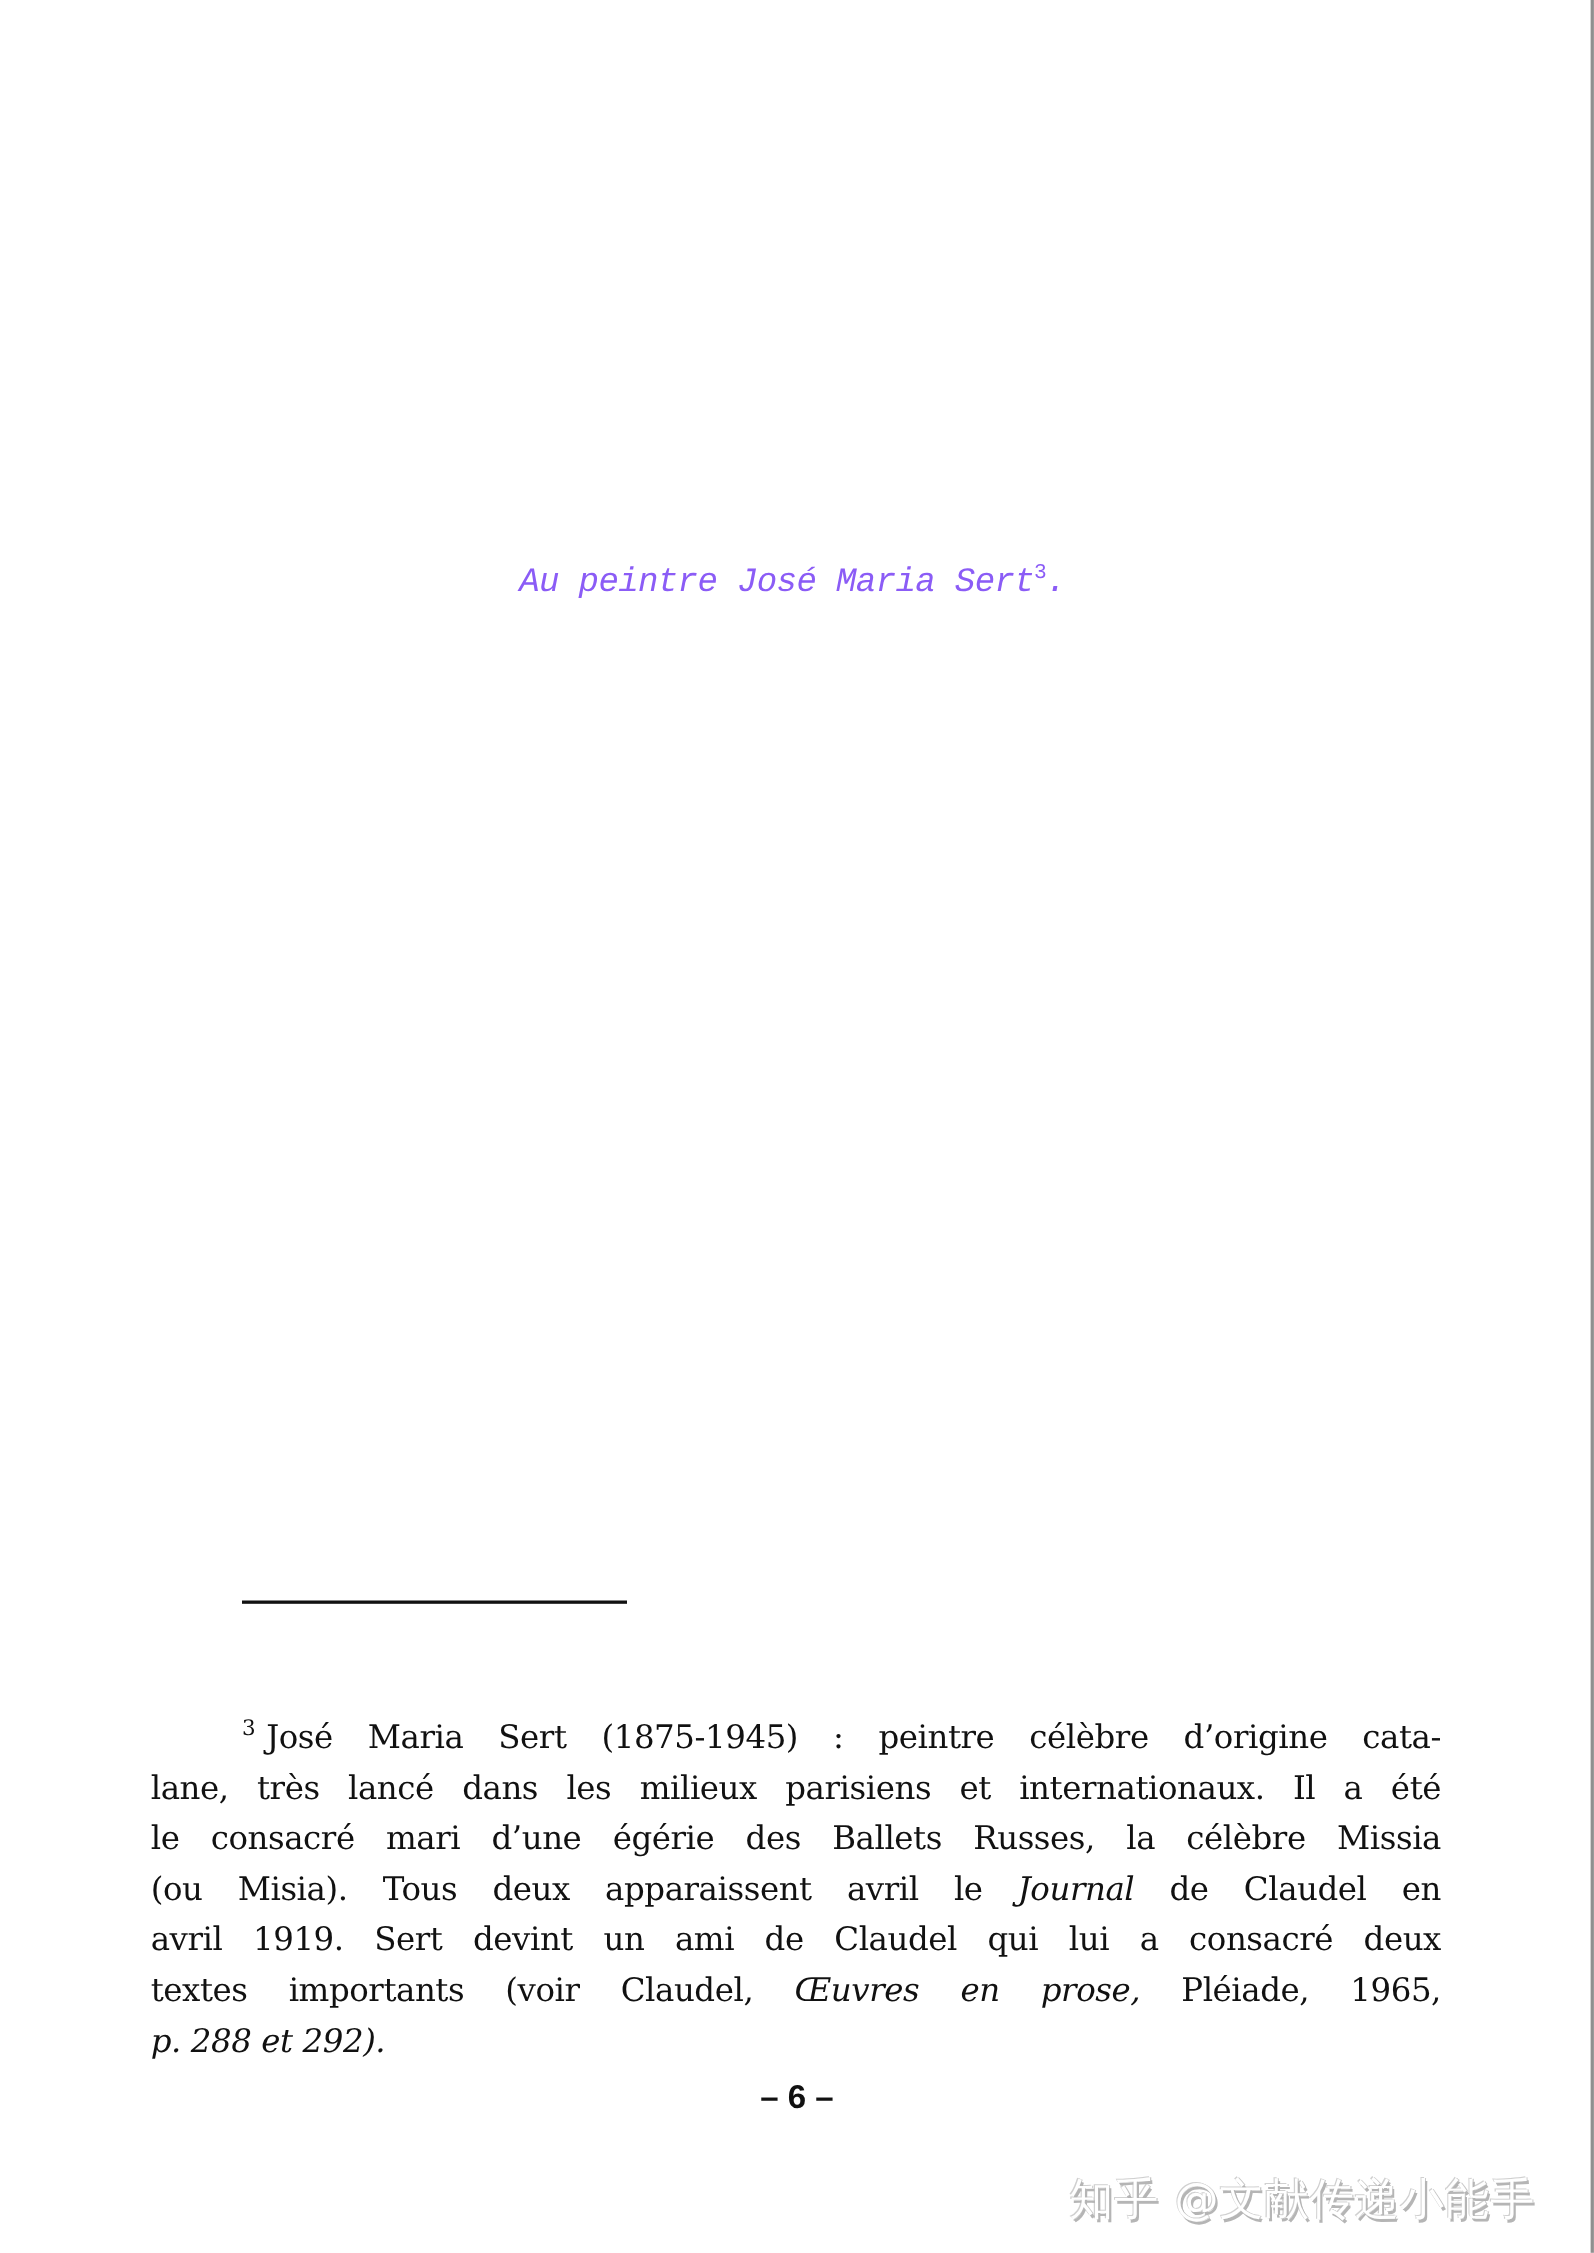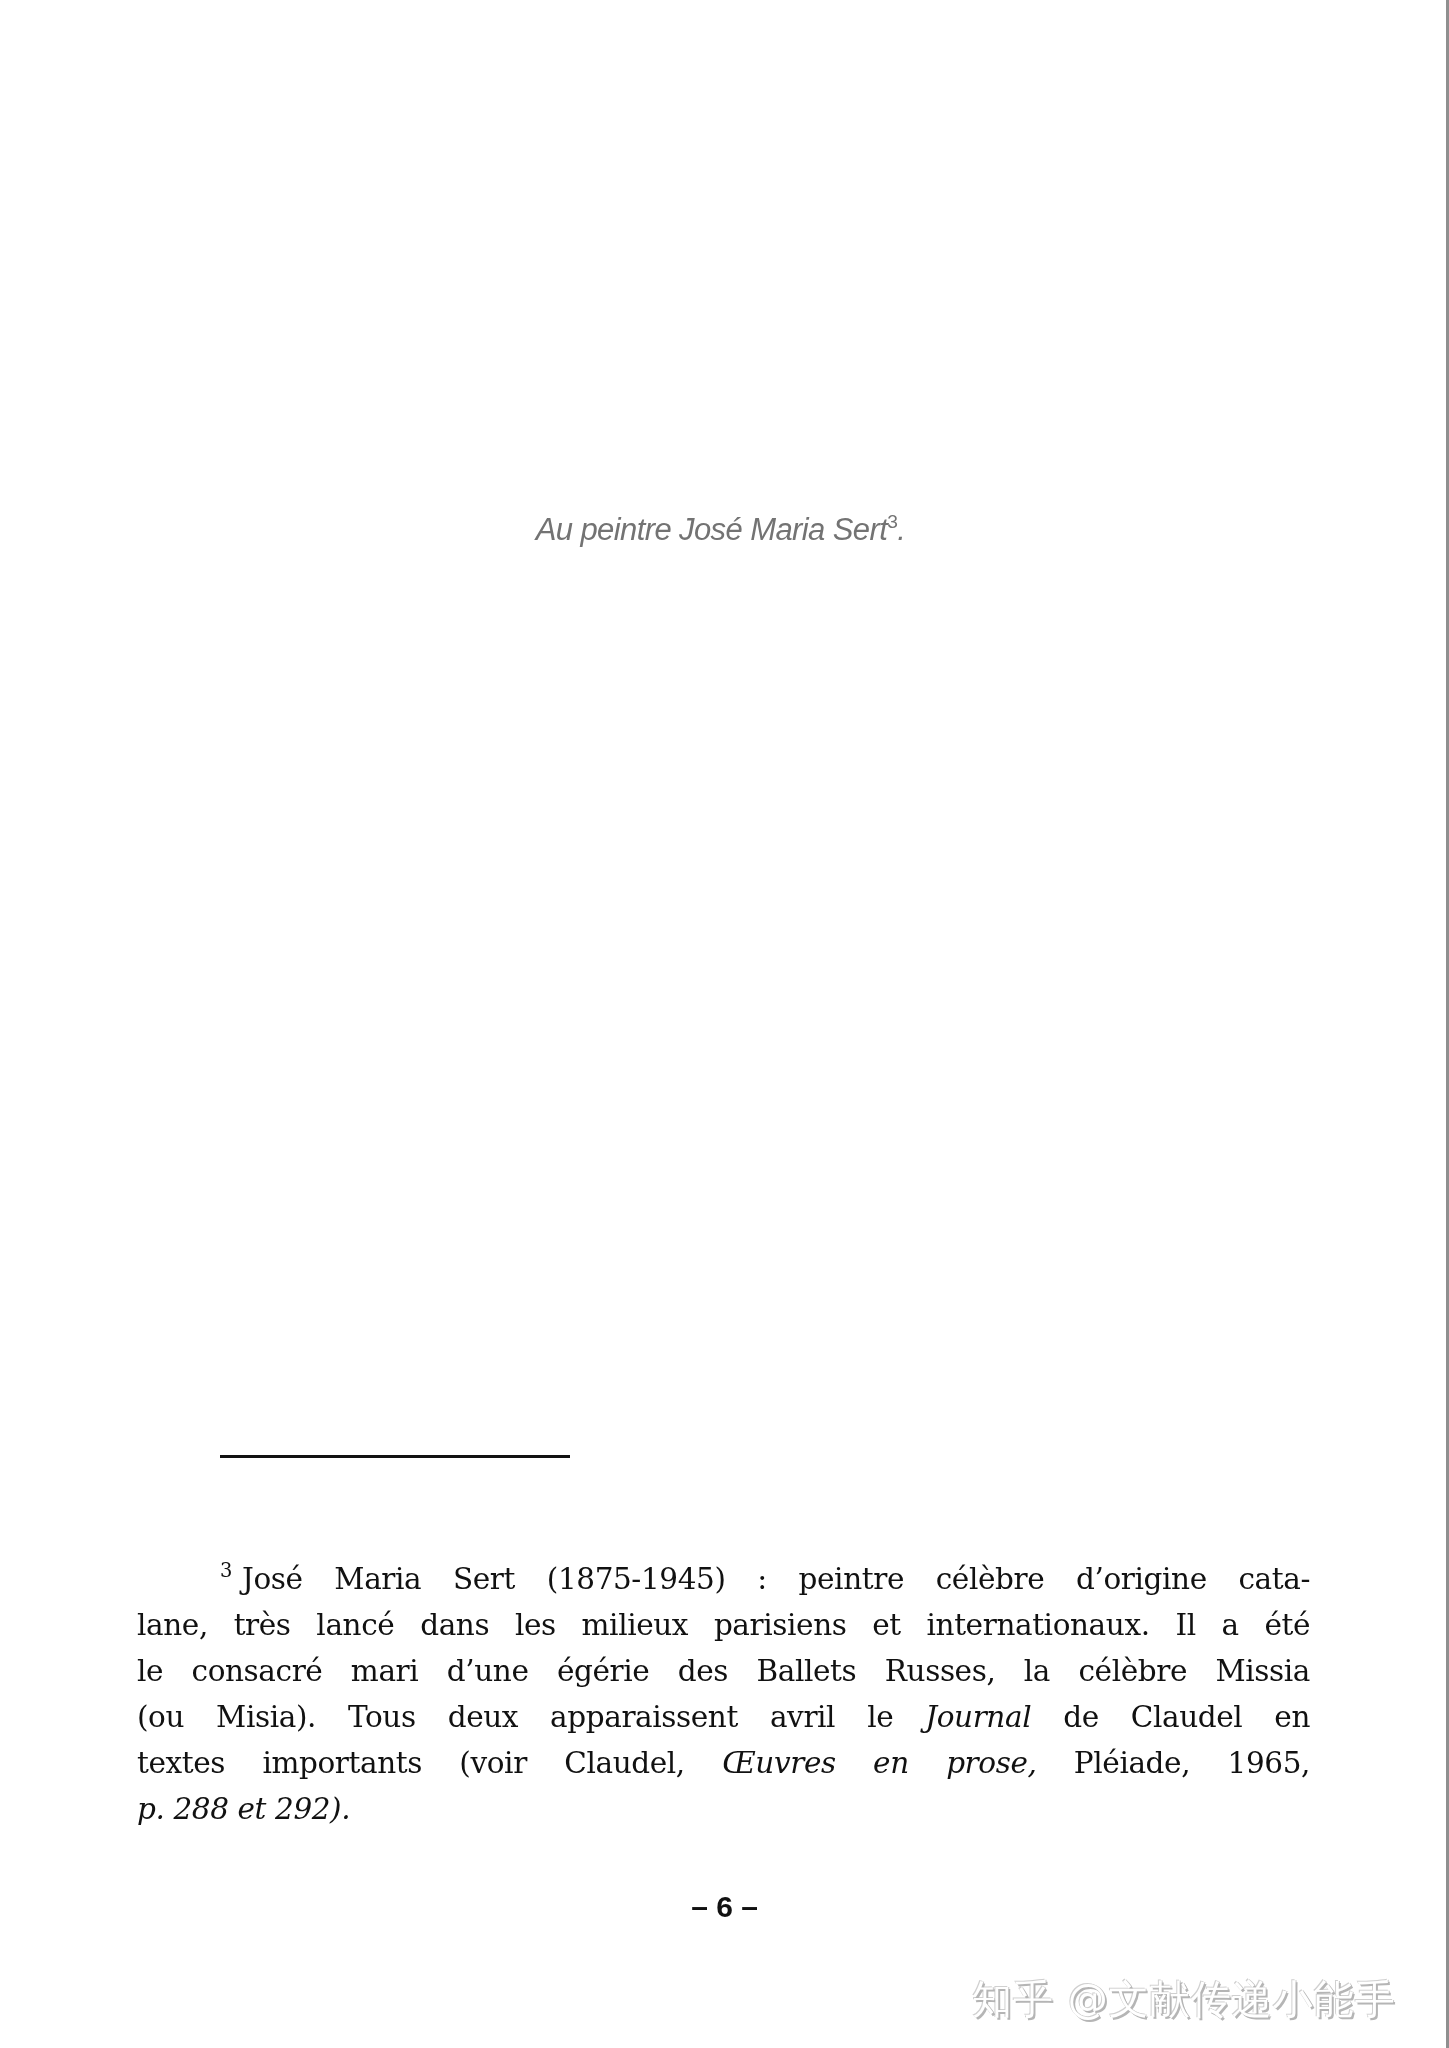--- a/index.html
+++ b/index.html
@@ -22,25 +22,25 @@
       width: 3px;
       height: 2048px;
       background: #8f8f8f;
     }
     .dedication {
       position: absolute;
       top: 512px;
       left: 0;
       width: 1449px;
       text-align: center;
-      font-family: Liberation Sans, sans-serif;
+      font-family: Liberation Mono, monospace;
       font-style: italic;
       font-size: 31px;
       letter-spacing: -0.6px;
-      color: #737373;
+      color: #8b5cf6;
       padding-left: 0;
       box-sizing: border-box;
     }
     .dedication .inner {
       display: inline-block;
       margin-left: -8px;
     }
     sup.fn {
       font-size: 0.62em;
       font-style: normal;
@@ -128,20 +128,21 @@
   <span class="inner"><span>Au peintre José Maria Sert</span><sup class="fn">3</sup><span>.</span></span>
 </div>
 
 <div class="footnote-rule"></div>
 
 <div class="footnote">
   <span class="line first"><sup class="fn">3</sup><span>José Maria Sert (1875-1945) : peintre célèbre d’origine cata-</span></span>
   <span class="line"><span>lane, très lancé dans les milieux parisiens et internationaux. Il a été</span></span>
   <span class="line"><span>le consacré mari d’une égérie des Ballets Russes, la célèbre Missia</span></span>
   <span class="line"><span>(ou Misia). Tous deux apparaissent avril le </span><span class="it">Journal</span><span> de Claudel en</span></span>
+  <span class="line"><span>avril 1919. Sert devint un ami de Claudel qui lui a consacré deux</span></span>
   <span class="line"><span>textes importants (voir Claudel, </span><span class="it">Œuvres en prose,</span><span> Pléiade, 1965,</span></span>
   <span class="line last"><span>p. 288 et 292).</span></span>
 </div>
 
 <div class="page-number">
   <span class="inner">– 6 –</span>
 </div>
 
 <div class="watermark">知乎 @文献传递小能手</div>
 

